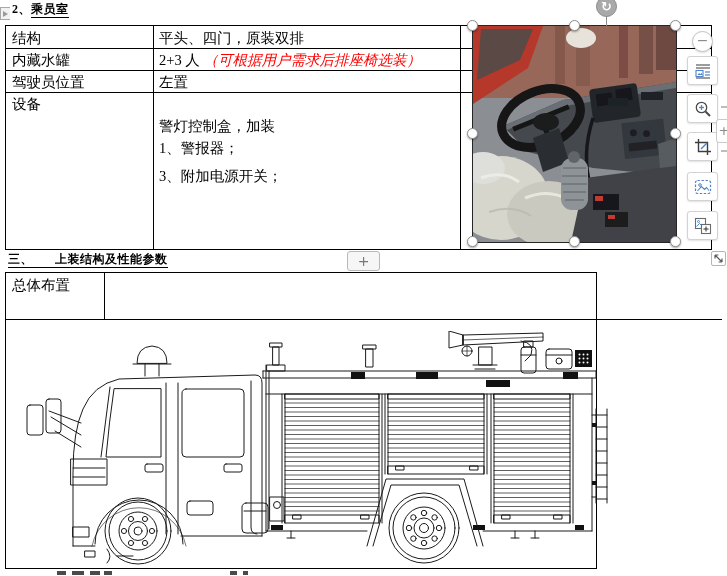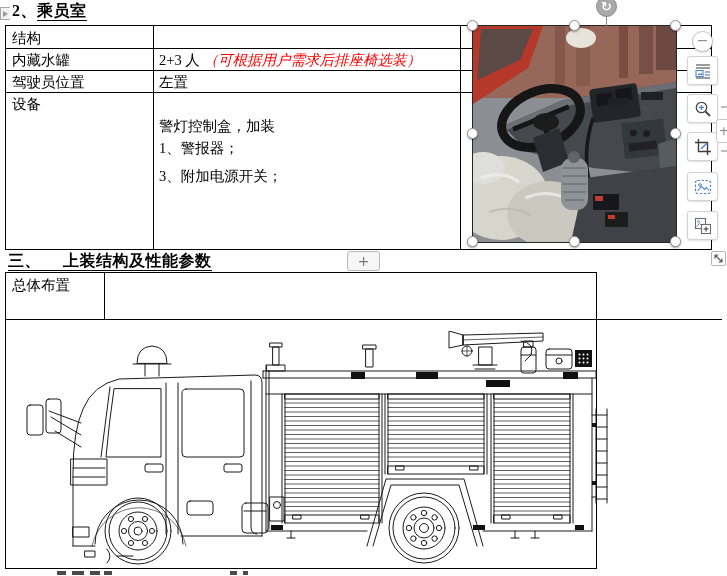--- a/index.html
+++ b/index.html
@@ -5,21 +5,21 @@
   * { margin:0; padding:0; box-sizing:border-box; }
   html,body { width:727px; height:576px; }
   body {
     position:relative; width:727px; height:576px; background:#ffffff;
     font-family:"Liberation Serif","DejaVu Serif",serif;
     color:#000; overflow:hidden;
   }
   .abs { position:absolute; }
 
   
-  .h-title { font-size:16px; font-weight:bold; letter-spacing:.5px; white-space:nowrap; }
+  .h-title { font-size:12px; font-weight:bold; letter-spacing:.5px; white-space:nowrap; }
   .u { border-bottom:1.5px solid #000; padding-bottom:1px; }
 
   
   .tbl { position:absolute; border:1px solid #000; background:transparent; }
   .vline { position:absolute; top:0; width:1px; background:#000; }
   .hline { position:absolute; left:0; height:1px; background:#000; }
   .cell { position:absolute; font-size:14.5px; line-height:20px; white-space:nowrap; }
   .red-note { color:#ff0000; font-style:italic; }
 
   
@@ -70,20 +70,21 @@
 </div>
 
 <div class="tbl" style="left:5px; top:25px; width:707px; height:225px;">
   <div class="vline" style="left:147px; height:223px;"></div>
   <div class="vline" style="left:454px; height:223px;"></div>
   <div class="hline" style="top:22px; width:705px;"></div>
   <div class="hline" style="top:44px; width:705px;"></div>
   <div class="hline" style="top:66px; width:705px;"></div>
 
   <div class="cell" style="left:6px; top:2px;">结构</div>
+  <div class="cell" style="left:153px; top:2px;">平头、四门，原装双排</div>
 
   <div class="cell" style="left:6px; top:24px;">内藏水罐</div>
   <div class="cell" style="left:153px; top:24px;">
     <span>2+3 人</span>
     <span class="red-note">（可根据用户需求后排座椅选装）</span>
   </div>
 
   <div class="cell" style="left:6px; top:46px;">驾驶员位置</div>
   <div class="cell" style="left:153px; top:46px;">左置</div>
 

